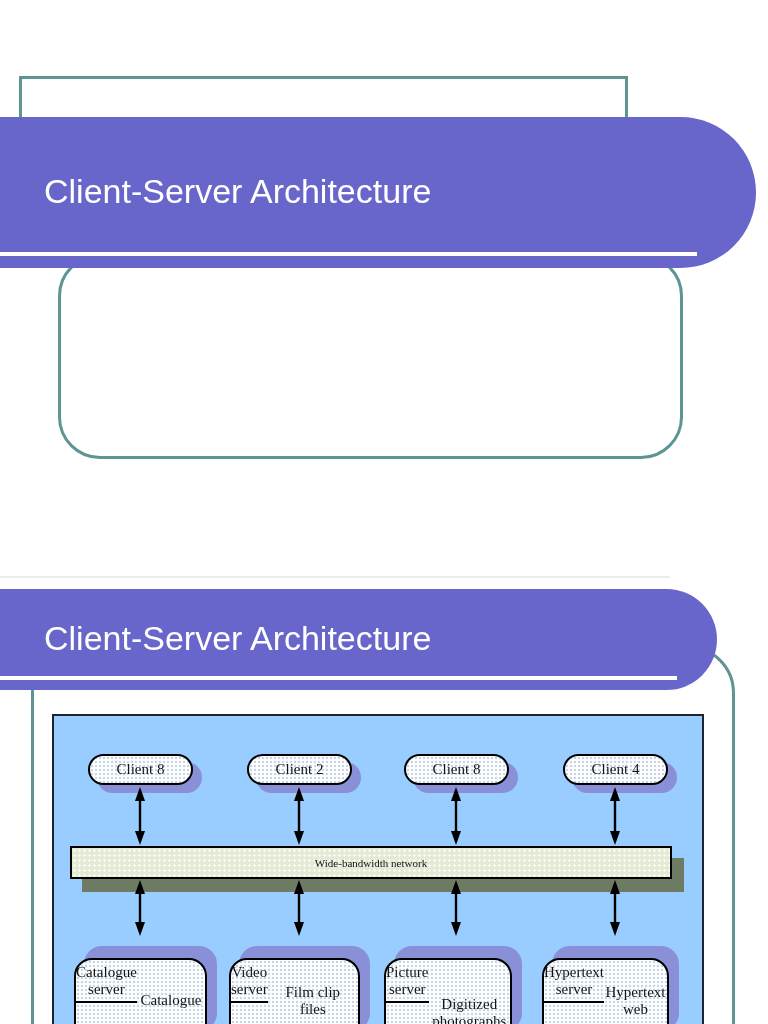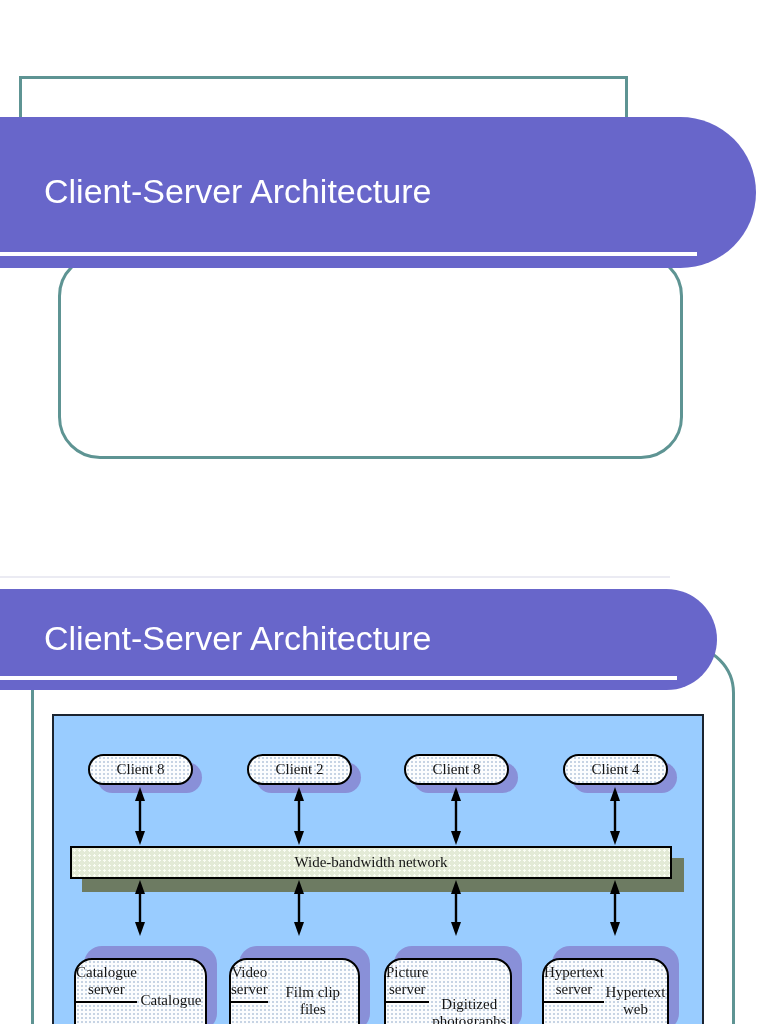--- a/index.html
+++ b/index.html
@@ -27,21 +27,21 @@
            font-family:"Liberation Serif",serif;color:#141414;}
   .dg{position:absolute;box-sizing:border-box;}
   .node-shadow{background:#8990d8;border-radius:16px;}
   .srv-shadow{background:#8990d8;border-radius:18px;}
   .client{border:2px solid #000;border-radius:16px;background-color:#fcfdfe;
           background-image:radial-gradient(#c7d4e4 1px, rgba(0,0,0,0) 1px);background-size:4px 4px;
           display:flex;align-items:center;justify-content:center;font-size:15px;}
   .bar-shadow{background:#6d7b62;}
   .netbar{border:2px solid #000;background-color:#e3ead6;
           background-image:radial-gradient(#fafdf4 1.2px, rgba(0,0,0,0) 1.2px);background-size:5px 5px;
-          display:flex;align-items:center;justify-content:center;font-size:15px;}
+          display:flex;align-items:center;justify-content:center;font-size:11px;}
   .server{border:2px solid #000;border-radius:18px;background-color:#fcfdfe;
           background-image:radial-gradient(#c7d4e4 1px, rgba(0,0,0,0) 1px);background-size:4px 4px;
           display:flex;margin-top:21px;}
   .srv-top{height:41px;border-bottom:2px solid #000;display:flex;align-items:center;justify-content:center;
            text-align:center;font-size:15px;line-height:17px;white-space:pre-line;}
   .srv-bottom{flex:1;display:flex;align-items:center;justify-content:center;
            text-align:center;font-size:15px;line-height:17px;white-space:pre-line;}
   .arrow{position:absolute;width:16px;}
   .arrow svg{display:block;}
 </style>

